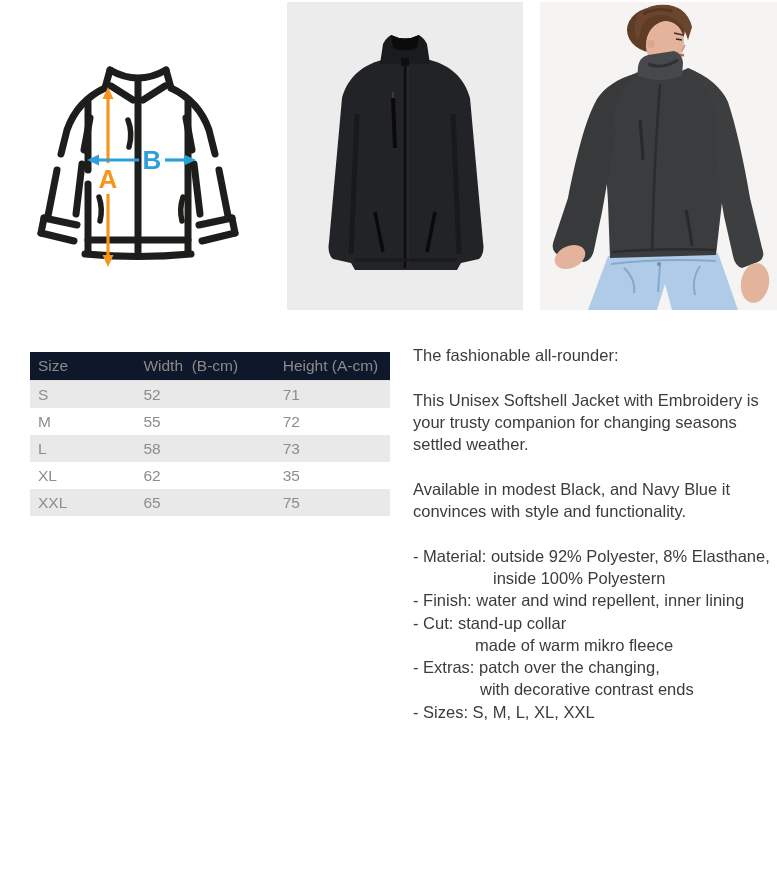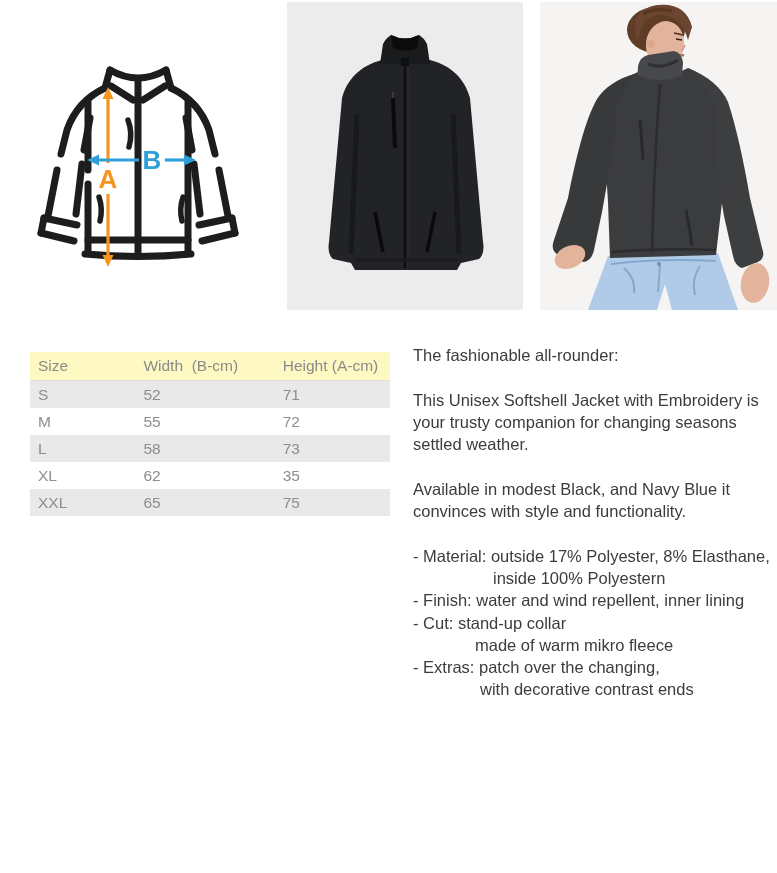--- a/index.html
+++ b/index.html
@@ -10,21 +10,21 @@
   .diagram{position:absolute;left:30px;top:58px;width:235px;height:235px;}
   .photo{position:absolute;top:2px;height:308px;}
   .photo.product{left:287px;width:236px;background:#ECECEC;}
   .photo.model{left:540px;width:237px;background:#F5F4F2;}
   .photo svg{display:block;width:100%;height:100%;}
 
   
   .size-table{position:absolute;left:30px;top:352px;width:360px;border-collapse:collapse;
               font-size:15.5px;color:#8D8D8D;}
   .size-table th{font-weight:400;text-align:left;height:28px;padding:0;white-space:pre;
-                 color:#8A8A8A;border-bottom:1px solid #E0E0E0;background:#fef9c3;}
+                 color:#8A8A8A;border-bottom:1px solid #E0E0E0;background:#0f172a;}
   .size-table td{height:27px;padding:0;}
   .size-table .c1{width:110px;padding-left:8px;}
   .size-table .c2{width:142px;}
   .size-table .c3{width:108px;}
   .size-table tr.stripe{background:#E9E9E9;}
 
   .tolerance{position:absolute;left:35px;top:569px;font-size:16.5px;color:#3C3C3C;}
 
   
   .desc{position:absolute;left:413px;top:344px;width:364px;font-size:16.5px;
@@ -214,22 +214,23 @@
   <div class="desc">
     <div>The fashionable all-rounder:</div>
     <div class="spacer"></div>
     <div>This Unisex Softshell Jacket with Embroidery is</div>
     <div>your trusty companion for changing seasons</div>
     <div>settled weather.</div>
     <div class="spacer"></div>
     <div>Available in modest Black, and Navy Blue it</div>
     <div>convinces with style and functionality.</div>
     <div class="spacer"></div>
-    <div>- Material: outside 17% Polyester, 8% Elasthane,</div>
+    <div>- Material: outside 92% Polyester, 8% Elasthane,</div>
     <div style="padding-left:80px">inside 100% Polyestern</div>
     <div>- Finish: water and wind repellent, inner lining</div>
     <div>- Cut: stand-up collar</div>
     <div style="padding-left:62px">made of warm mikro fleece</div>
     <div>- Extras: patch over the changing,</div>
     <div style="padding-left:67px">with decorative contrast ends</div>
+    <div>- Sizes: S, M, L, XL, XXL</div>
   </div>
 
 </div>
 
 </body></html>

